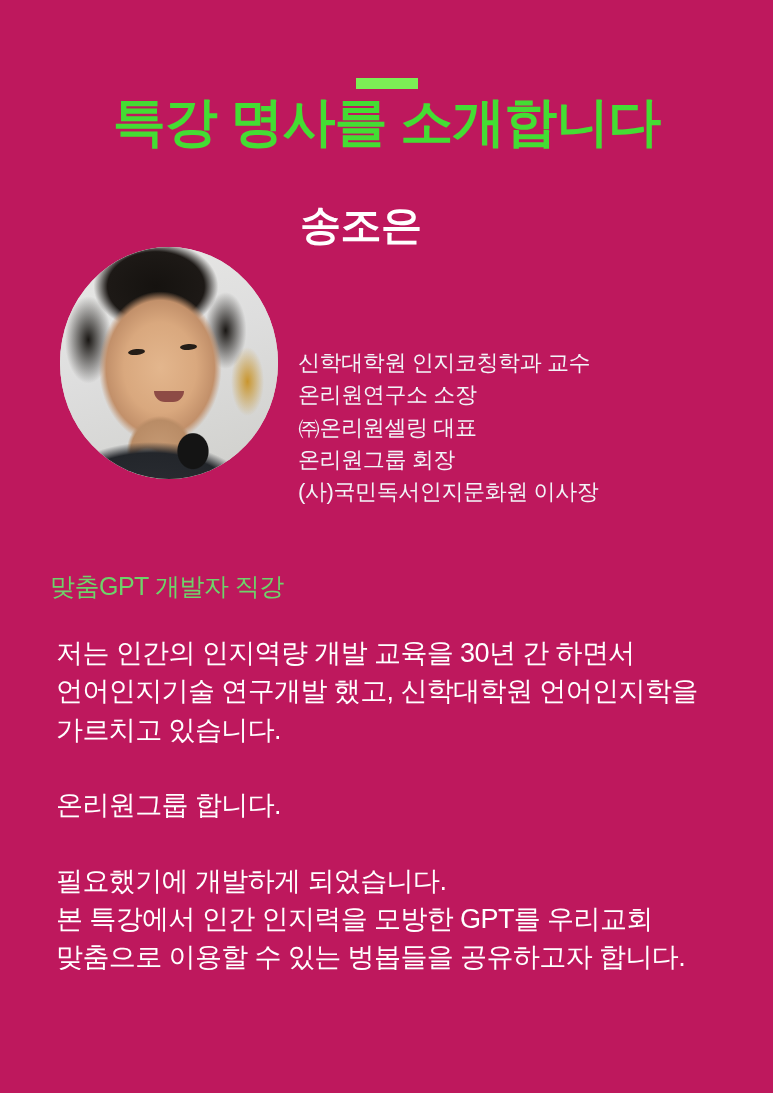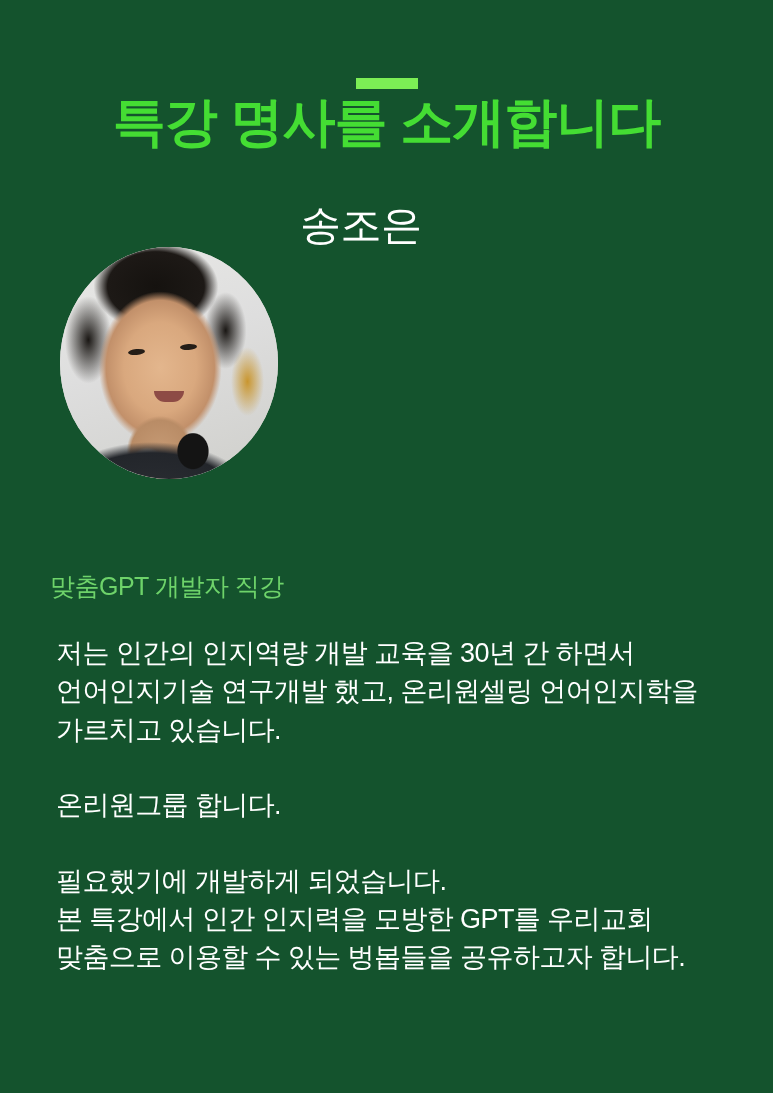--- a/index.html
+++ b/index.html
@@ -13,21 +13,21 @@
 
   body {
     font-family:"Liberation Sans","DejaVu Sans",sans-serif;
     color:#ffffff;
     position:relative;
   }
 
   .poster {
     position:relative;
     width:773px; height:1093px;
-    background:#14532d;
+    background:#be185d;
   }
 
   
   .header-block {
     position:absolute;
     top:0; left:0; right:0;
     height:180px;
   }
 
   .title-dash {
@@ -104,21 +104,21 @@
     top:62%; left:43%;
     width:30px; height:11px;
     background:#8d4b45;
     border-radius:0 0 16px 16px;
   }
 
   .speaker-name {
     position:absolute;
     top:14px; left:300px;
     font-size:41px;
-    font-weight:400;
+    font-weight:700;
     line-height:1.27;
     color:#ffffff;
     letter-spacing:-0.5px;
   }
   .speaker-name span { display:block; }
 
   .credentials {
     position:absolute;
     top:162px; left:298px;
     font-size:22px;
@@ -174,32 +174,39 @@
         <div class="portrait-eye-l"></div>
         <div class="portrait-eye-r"></div>
         <div class="portrait-mouth"></div>
       </div>
     </div>
 
     <div class="speaker-name">
       <span>송조은</span>
     </div>
 
+    <ul class="credentials">
+      <li>신학대학원 인지코칭학과 교수</li>
+      <li>온리원연구소 소장</li>
+      <li>㈜온리원셀링 대표</li>
+      <li>온리원그룹 회장</li>
+      <li>(사)국민독서인지문화원 이사장</li>
+    </ul>
 
   </div>
 
   <div class="body-section">
 
     <div class="kicker">맞춤GPT 개발자 직강</div>
 
     <div class="paragraphs">
 
       <p>
         <span class="line">저는 인간의 인지역량 개발 교육을 30년 간 하면서</span>
-        <span class="line">언어인지기술 연구개발 했고, 온리원셀링 언어인지학을</span>
+        <span class="line">언어인지기술 연구개발 했고, 신학대학원 언어인지학을</span>
         <span class="line">가르치고 있습니다.</span>
       </p>
 
       <p class="gap">
         <span class="line">온리원그룹 합니다.</span>
       </p>
 
       <p class="gap">
         <span class="line">필요했기에 개발하게 되었습니다.</span>
         <span class="line">본 특강에서 인간 인지력을 모방한 GPT를  우리교회</span>

